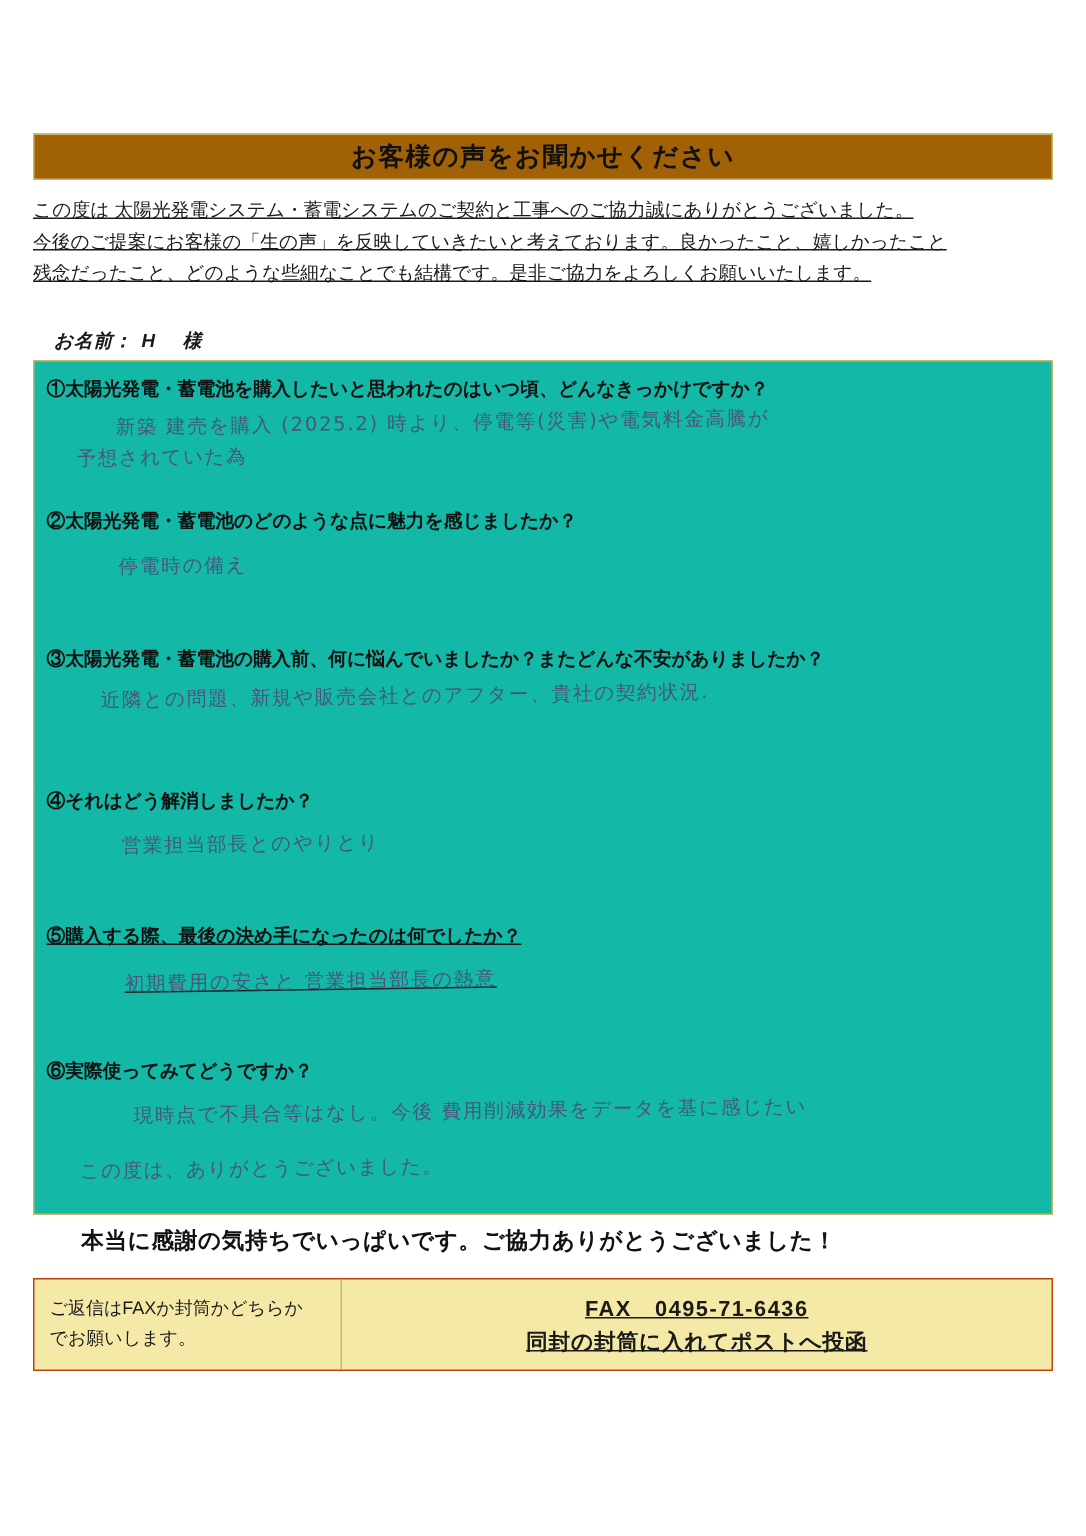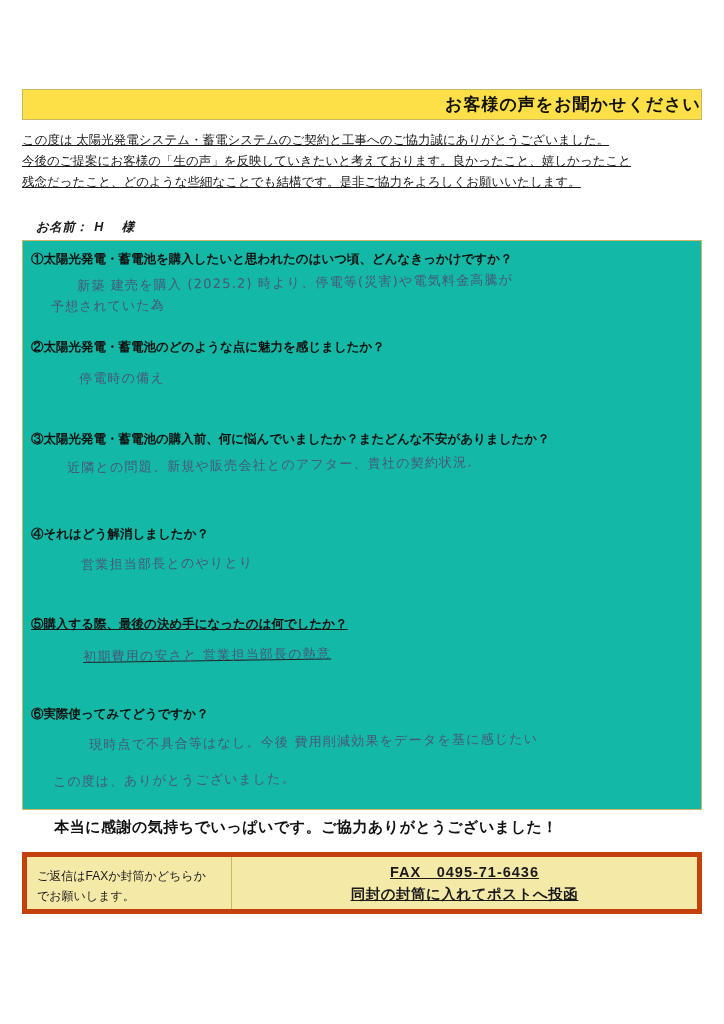--- a/index.html
+++ b/index.html
@@ -21,26 +21,26 @@
     width: 724px;
     height: 1024px;
   }
   
   .header-band {
     position: absolute;
     left: 22px;
     top: 89px;
     width: 680px;
     height: 31px;
-    background: #fde047;
+    background: #a16207;
     border: 1px solid #c9b861;
     box-sizing: border-box;
     display: flex;
     align-items: center;
-    justify-content: flex-end;
+    justify-content: center;
   }
   .header-band .title {
     font-size: 17px;
     font-weight: bold;
     letter-spacing: 1px;
     color: #111;
   }
   
   .intro {
     position: absolute;
@@ -118,21 +118,21 @@
     letter-spacing: 0.5px;
   }
 
   
   .footer {
     position: absolute;
     left: 22px;
     top: 852px;
     width: 680px;
     height: 62px;
-    border: 5px solid #c2410c;
+    border: 1px solid #c2410c;
     background: #f5e9a8;
     box-sizing: border-box;
     display: flex;
     justify-content: center;
   }
   .footer-left {
     width: 205px;
     border-right: 1px solid #c9b861;
     box-sizing: border-box;
     padding: 9px 10px 0 10px;

